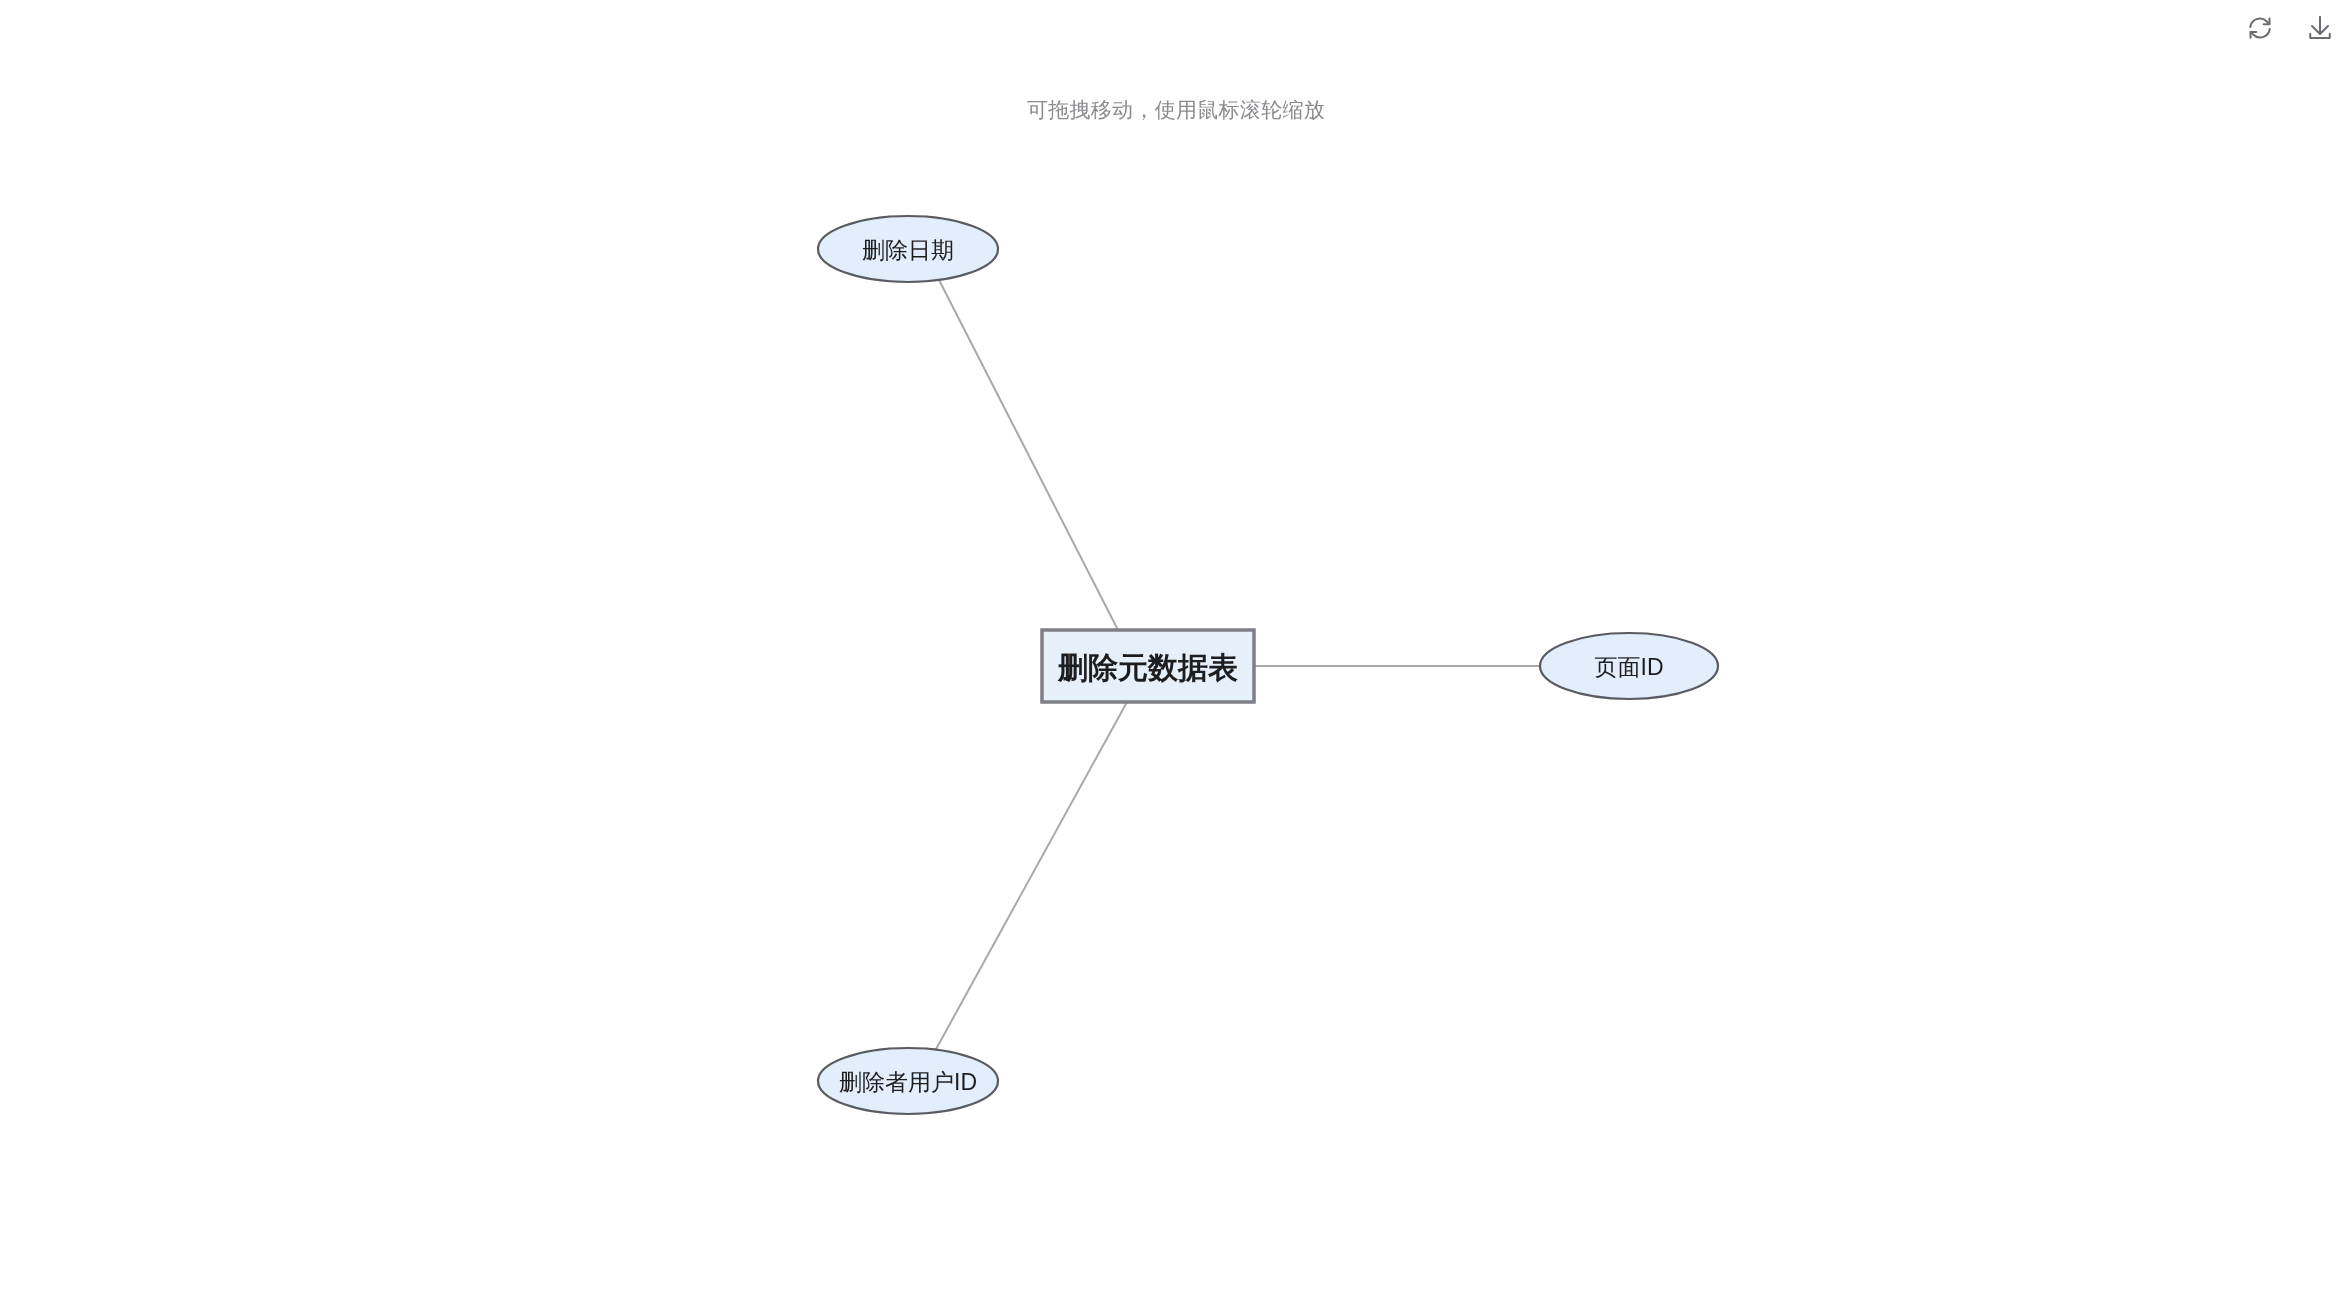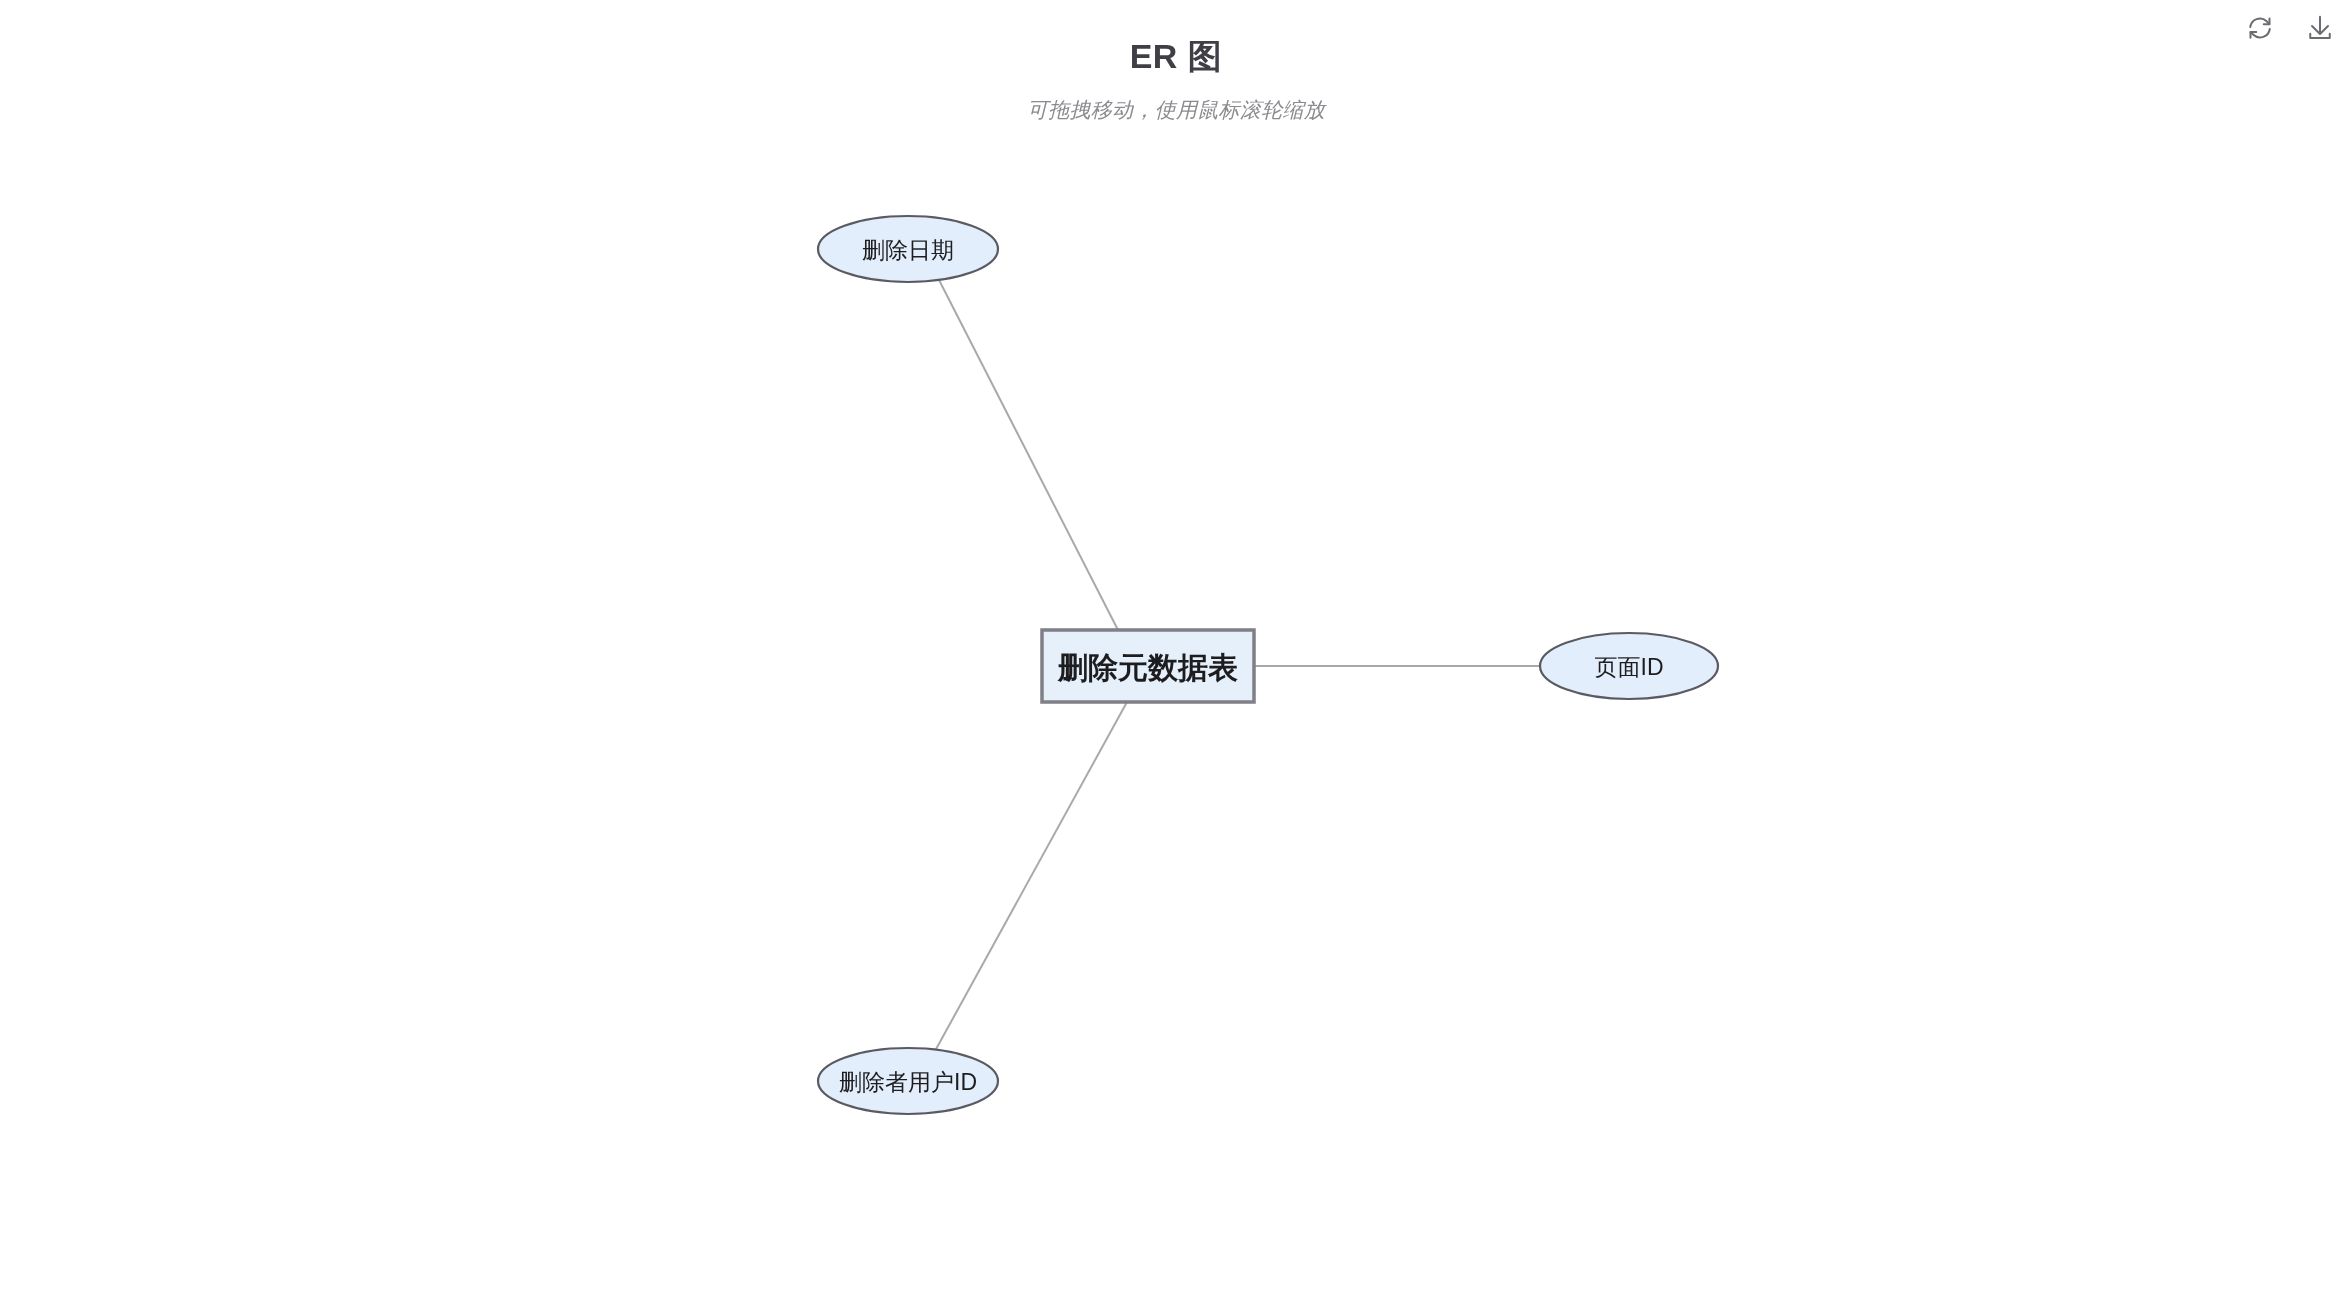--- a/index.html
+++ b/index.html
@@ -40,21 +40,20 @@
   #page-subtitle {
     position: absolute;
     top: 96px;
     left: 0;
     width: 2352px;
     text-align: center;
     font-size: 21px;
     font-weight: normal;
     color: #8a8a8f;
     letter-spacing: 0.3px;
-    font-style: italic;
   }
 
   
   #toolbar {
     position: absolute;
     top: 6px;
     right: 10px;
     display: flex;
     align-items: center;
     gap: 16px;
@@ -141,21 +140,20 @@
       <svg width="30" height="30" viewBox="0 0 24 24" fill="none" stroke="#6b6b72" stroke-width="1.6" stroke-linecap="round" stroke-linejoin="round">
         <line x1="12" y1="3" x2="12" y2="16.2"></line>
         <polyline points="5.6 10.4 12 16.8 18.4 10.4"></polyline>
         <polyline points="4.2 16.6 4.2 20 19.8 20 19.8 16.6"></polyline>
       </svg>
     </span>
   </button>
 </div>
 
 <div id="header">
-  <div id="page-title">ER 图</div>
   <div id="page-subtitle">可拖拽移动，使用鼠标滚轮缩放</div>
 </div>
 
 <div id="er-canvas">
   <svg id="er-svg" viewBox="0 0 2352 1300" xmlns="http://www.w3.org/2000/svg">
     <g id="edges-layer">
       <line class="edge-line" x1="938" y1="278" x2="1118" y2="630" stroke="#a9a9a9"></line>
       <line class="edge-line" x1="1254" y1="666" x2="1540" y2="666" stroke="#a9a9a9"></line>
       <line class="edge-line" x1="1127" y1="702" x2="935" y2="1051" stroke="#a9a9a9"></line>
     </g>

